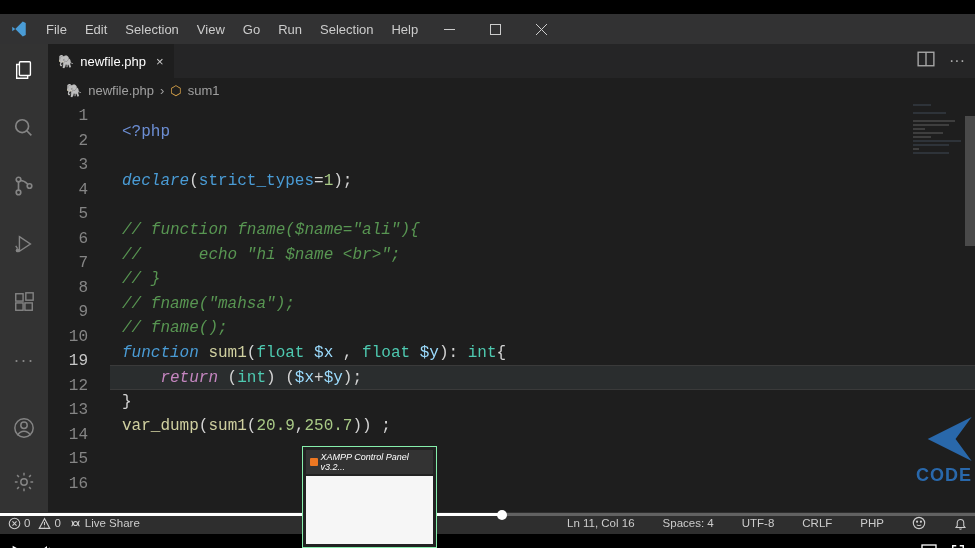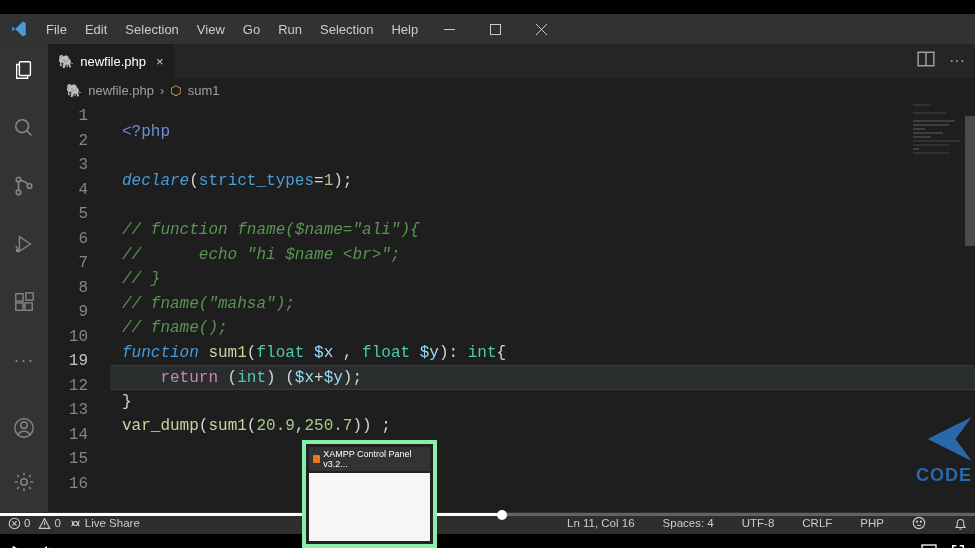--- a/index.html
+++ b/index.html
@@ -155,21 +155,21 @@
     .tk-php { color: #6c8ed4; }
     .tk-kw2 { color: #4a9cd6; }
     .tk-fn { color: #d0d0a0; }
     .tk-type { color: #4ec9b0; }
     .tk-var { color: #9cdcfe; }
     .tk-num { color: #a8c986; }
     .tk-op { color: #d4d4d4; }
     .tk-cm { color: #589652; font-style: italic; }
     .tk-pn { color: #d4d4d4; }
     .tk-decl { color: #4a9cd6; font-style: italic; }
-    .tk-ret { color: #c586c0;  text-align: right;}
+    .tk-ret { color: #c586c0; font-style: italic; text-align: right;}
     .minimap {
       position: absolute;
       top: 2px;
       right: 2px;
       width: 60px;
       height: 70px;
       opacity: 0.3;
     }
     .minimap div {
       height: 2px;
@@ -184,23 +184,24 @@
       width: 10px;
       height: 130px;
       background: #4a4a4a;
     }
     .thumbnail {
       position: absolute;
       left: 302px;
       bottom: 0;
       width: 135px;
       background: #222;
-      border: 4px solid #86efac;
+      border: 1px solid #86efac;
       padding: 3px;
       z-index: 50;
+      font-style: italic;
     }
     .thumb-title {
       background: #333;
       color: #fff;
       font-size: 9px;
       padding: 2px 4px;
       display: flex;
       gap: 3px;
       align-items: center;
     }

